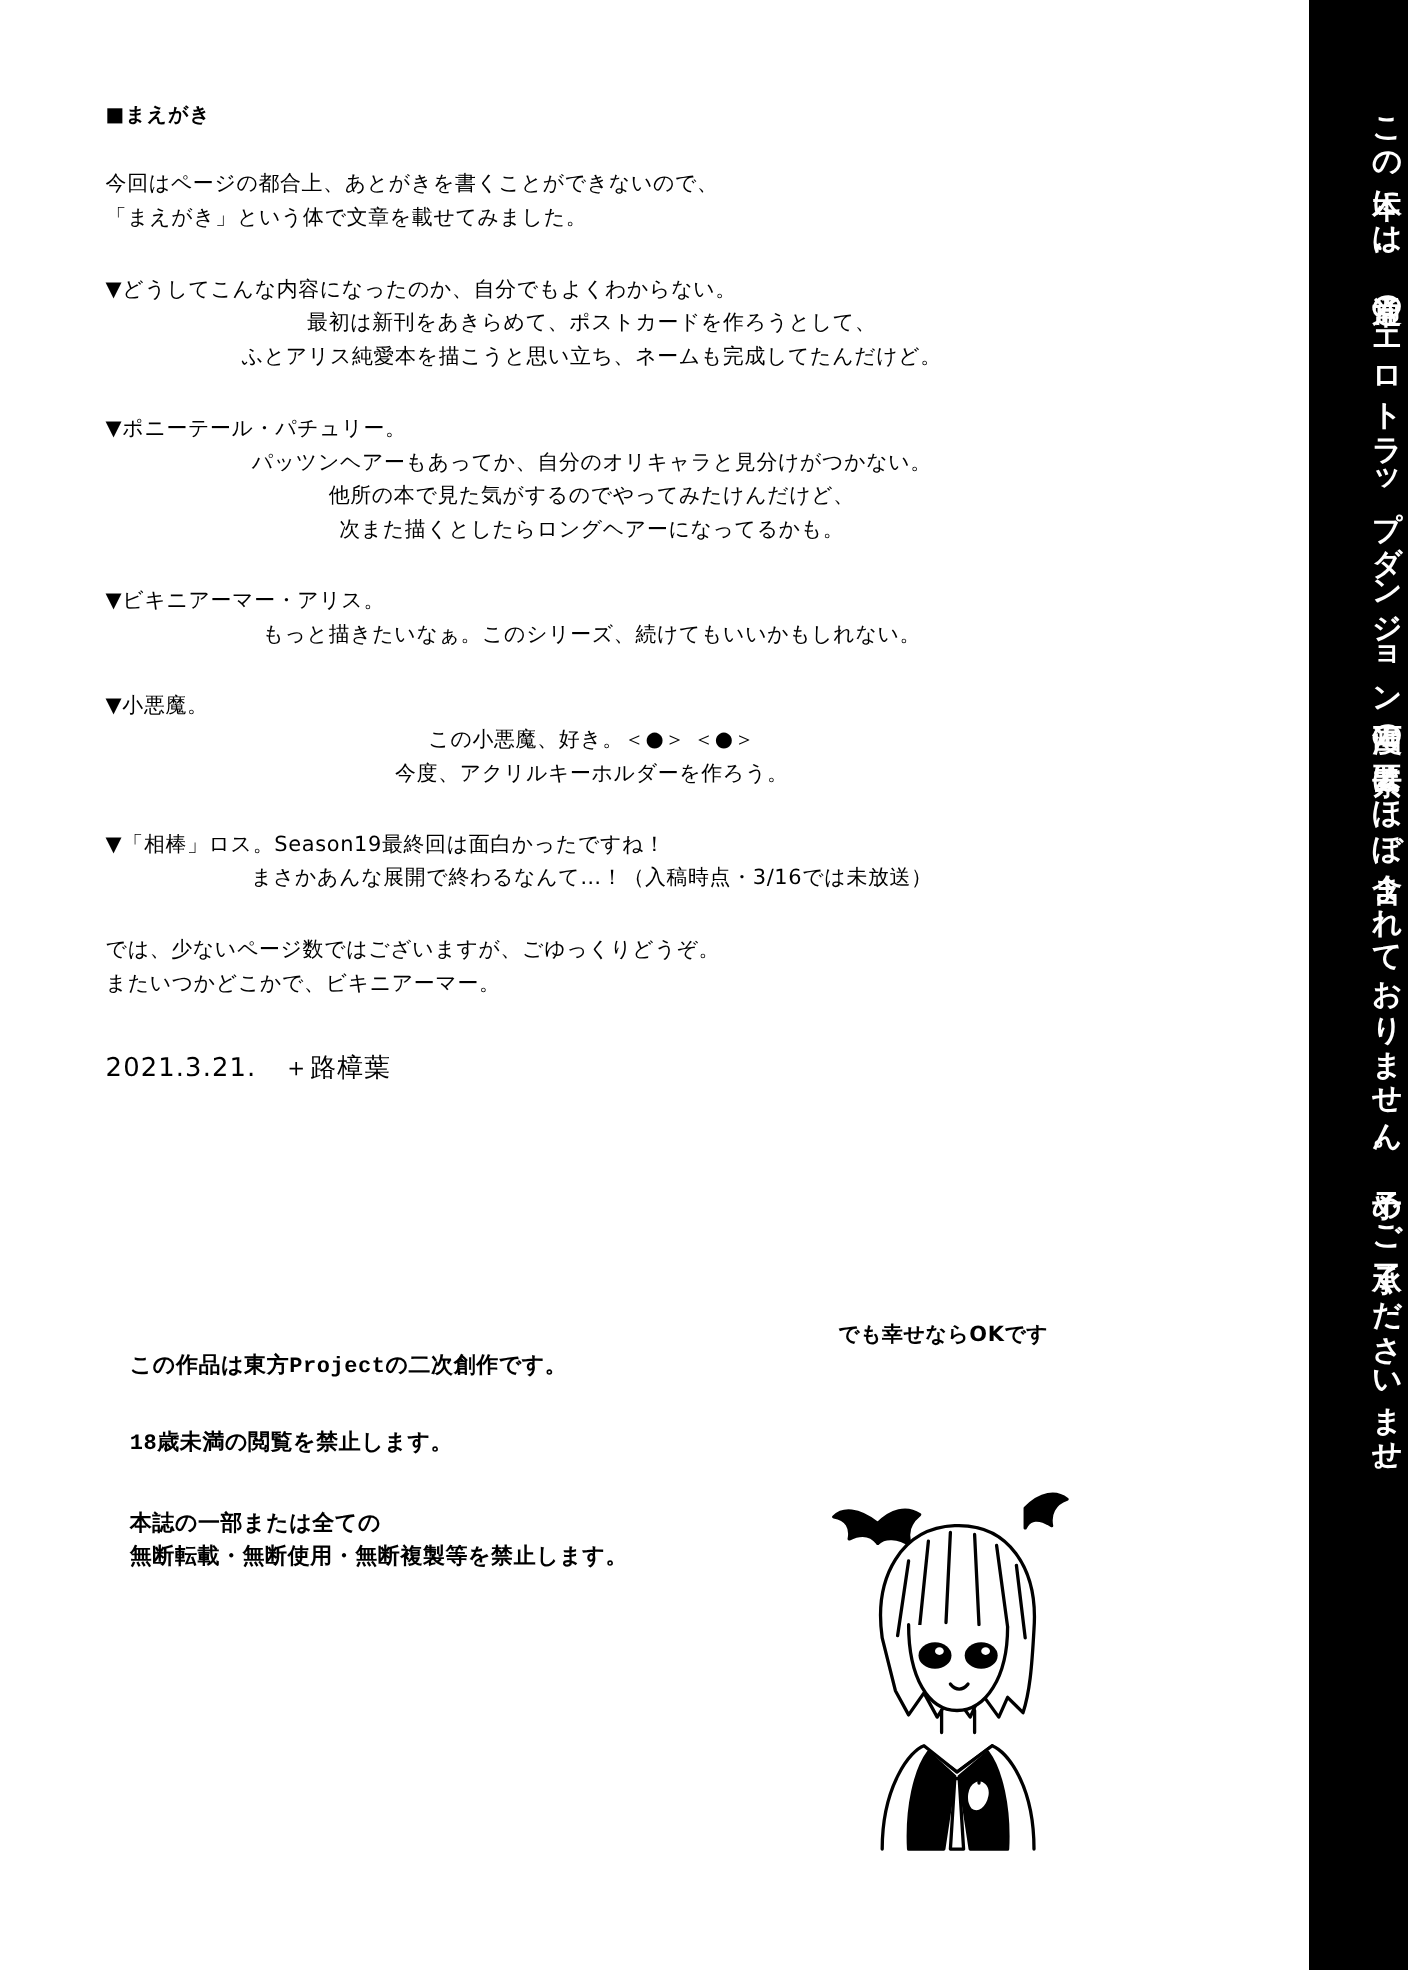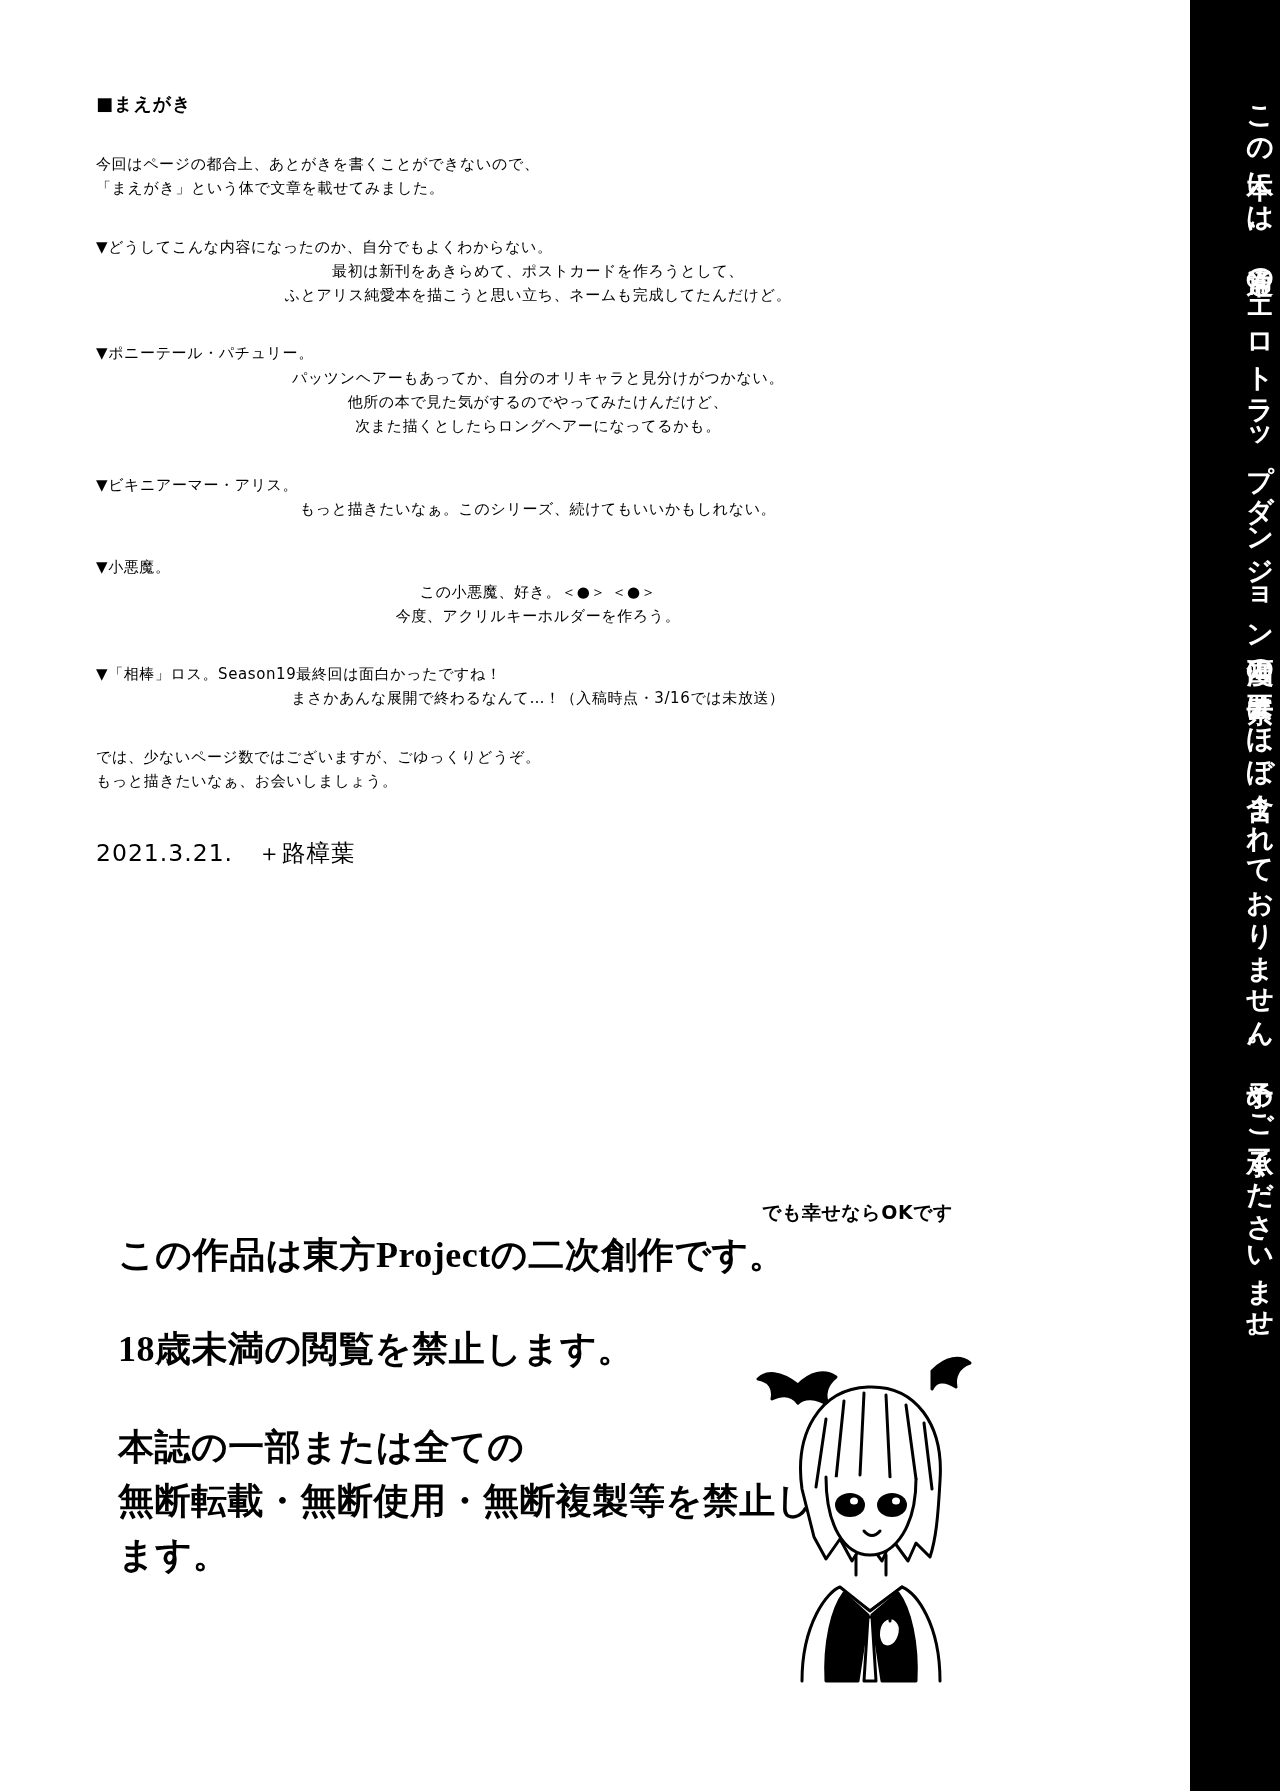--- a/index.html
+++ b/index.html
@@ -54,21 +54,21 @@
 
   .heading {
     font-size: 18px;
     font-weight: 700;
     letter-spacing: 1px;
     margin: 0 0 36px 0;
     font-family: "DejaVu Sans", "Liberation Sans", sans-serif;
   }
 
   .para {
-    font-size: 15px;
+    font-size: 19px;
     line-height: 1.62;
     margin: 0 0 34px 0;
     letter-spacing: 0.6px;
     font-family: "DejaVu Sans", "Liberation Sans", sans-serif;
   }
   .para .l {
     display: block;
     white-space: pre;
   }
   .para .l.indent {
@@ -84,26 +84,26 @@
   }
 
   
   #notice {
     position: absolute;
     left: 118px;
     top: 1228px;
     width: 700px;
   }
   .notice-line {
-    font-size: 36px;
+    font-size: 20px;
     font-weight: 700;
     line-height: 1.5;
     letter-spacing: 0.5px;
     margin: 0 0 40px 0;
-    font-family: Liberation Serif, serif;
+    font-family: Liberation Mono, monospace;
   }
   .notice-line.last {
     margin-bottom: 0;
     margin-top: 44px;
   }
   .notice-line .l {
     display: block;
   }
 
   
@@ -165,21 +165,21 @@
           <span class="l">▼小悪魔。</span>
           <span class="l indent">この小悪魔、好き。＜●＞ ＜●＞</span>
           <span class="l indent">今度、アクリルキーホルダーを作ろう。</span>
         </div>
         <div class="para">
           <span class="l">▼「相棒」ロス。Season19最終回は面白かったですね！</span>
           <span class="l indent">まさかあんな展開で終わるなんて…！（入稿時点・3/16では未放送）</span>
         </div>
         <div class="para">
           <span class="l">では、少ないページ数ではございますが、ごゆっくりどうぞ。</span>
-          <span class="l">もっと描きたいなぁ、お会いしましょう。</span>
+          <span class="l">またいつかどこかで、ビキニアーマー。</span>
         </div>
       </div>
     <div class="signature">2021.3.21.　＋路樟葉</div>
   </div>
 
   <div id="notice">
       <div class="notice-line">
         <span class="l">この作品は東方Projectの二次創作です。</span>
       </div>
       <div class="notice-line">

